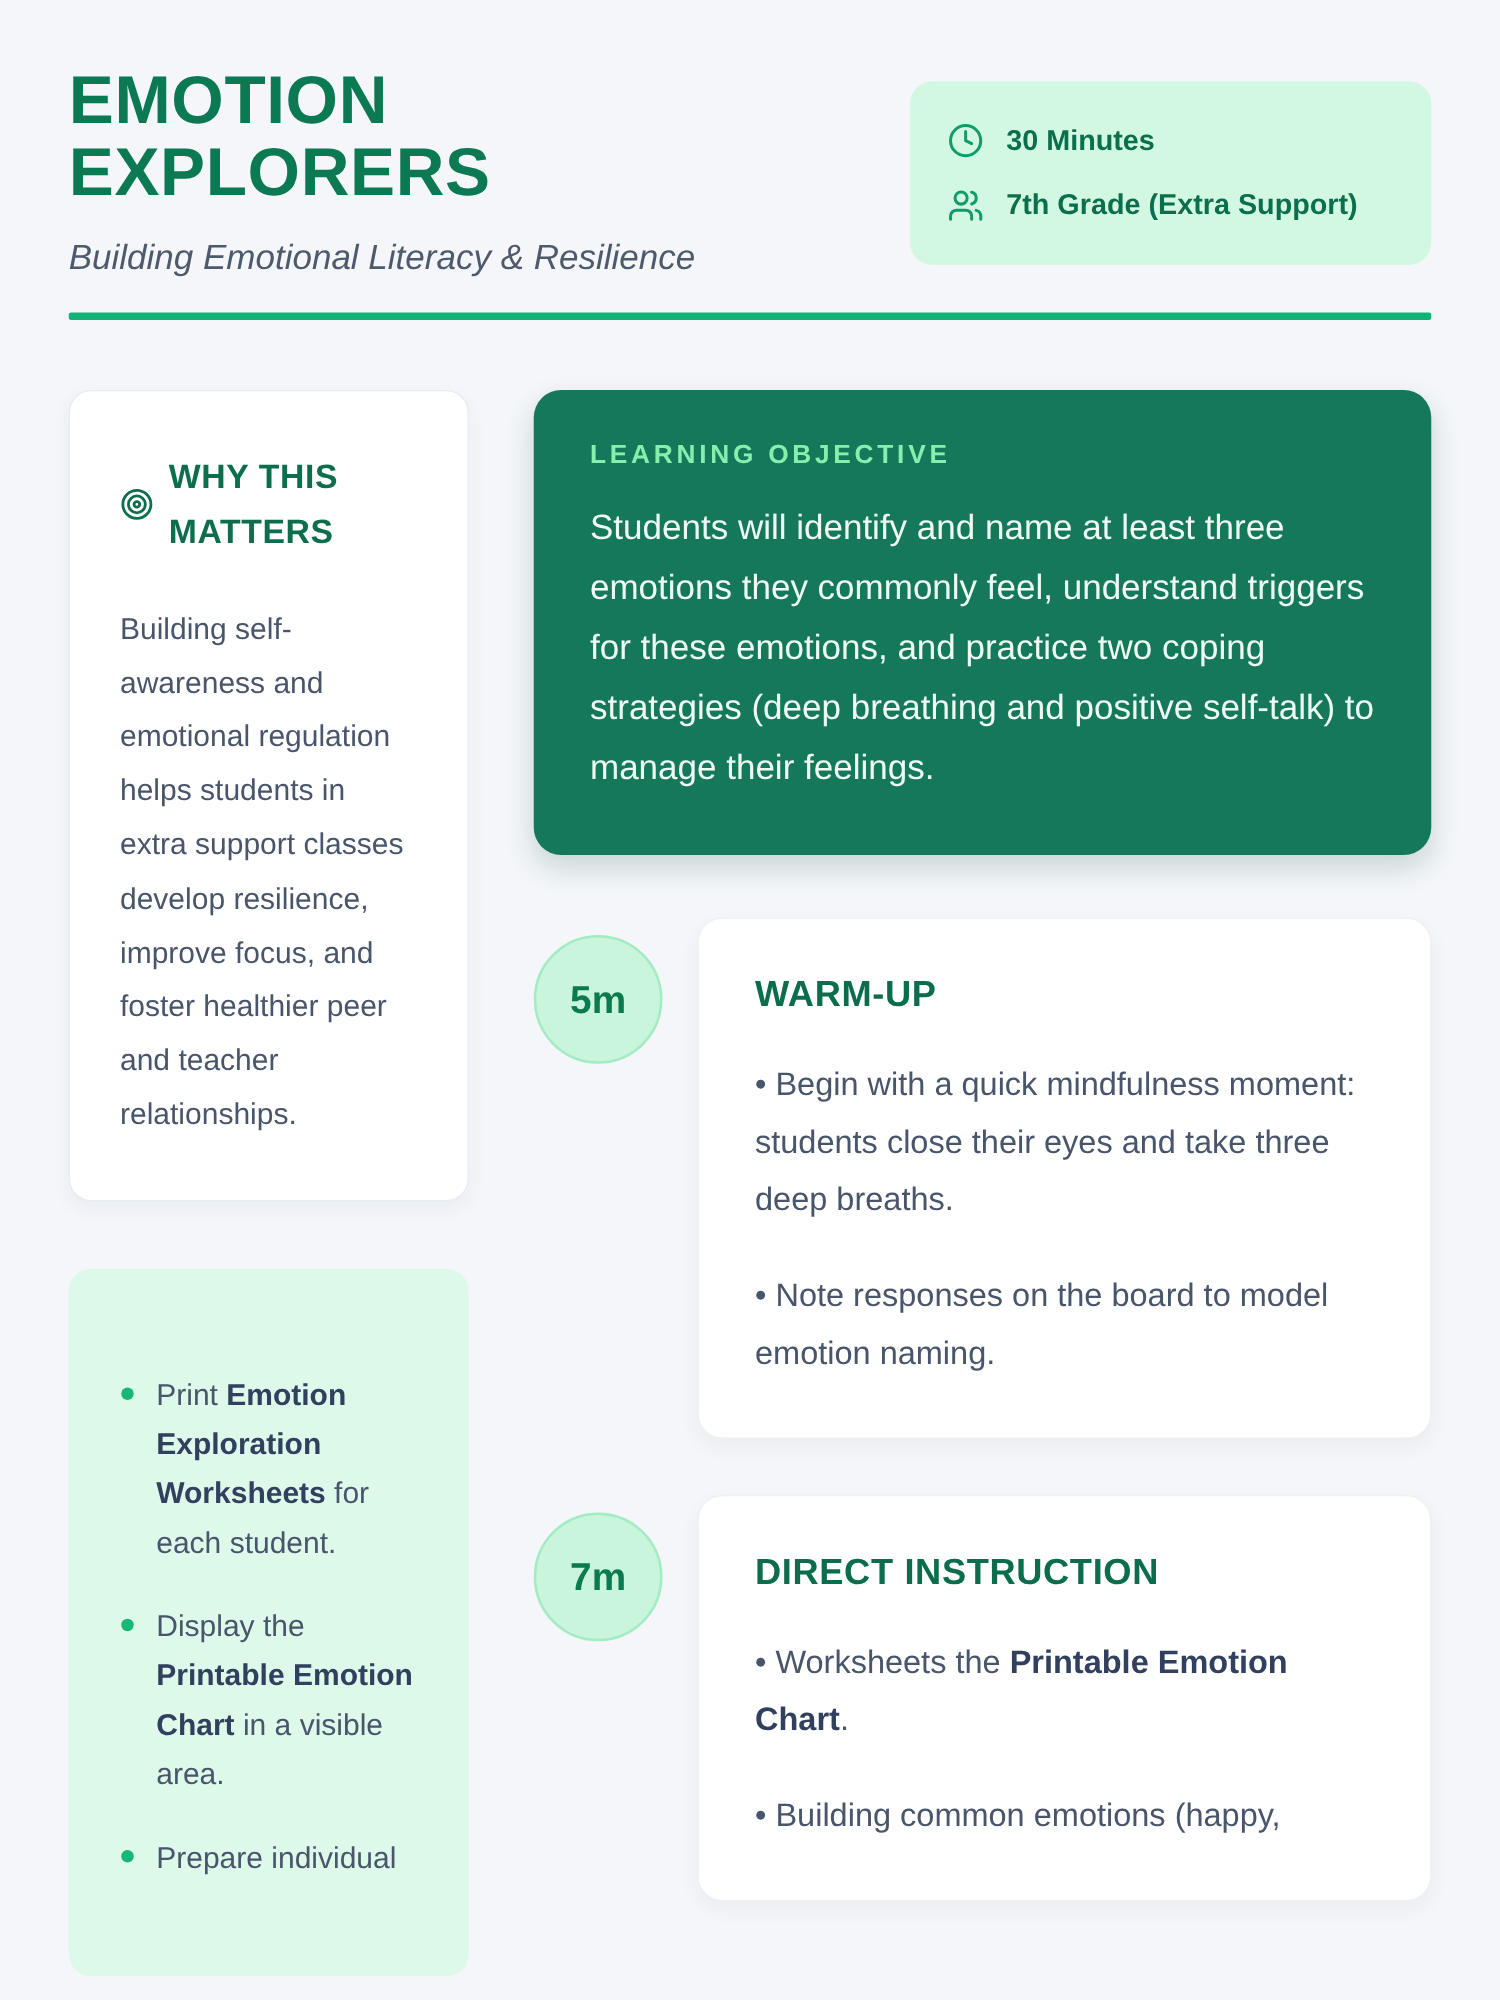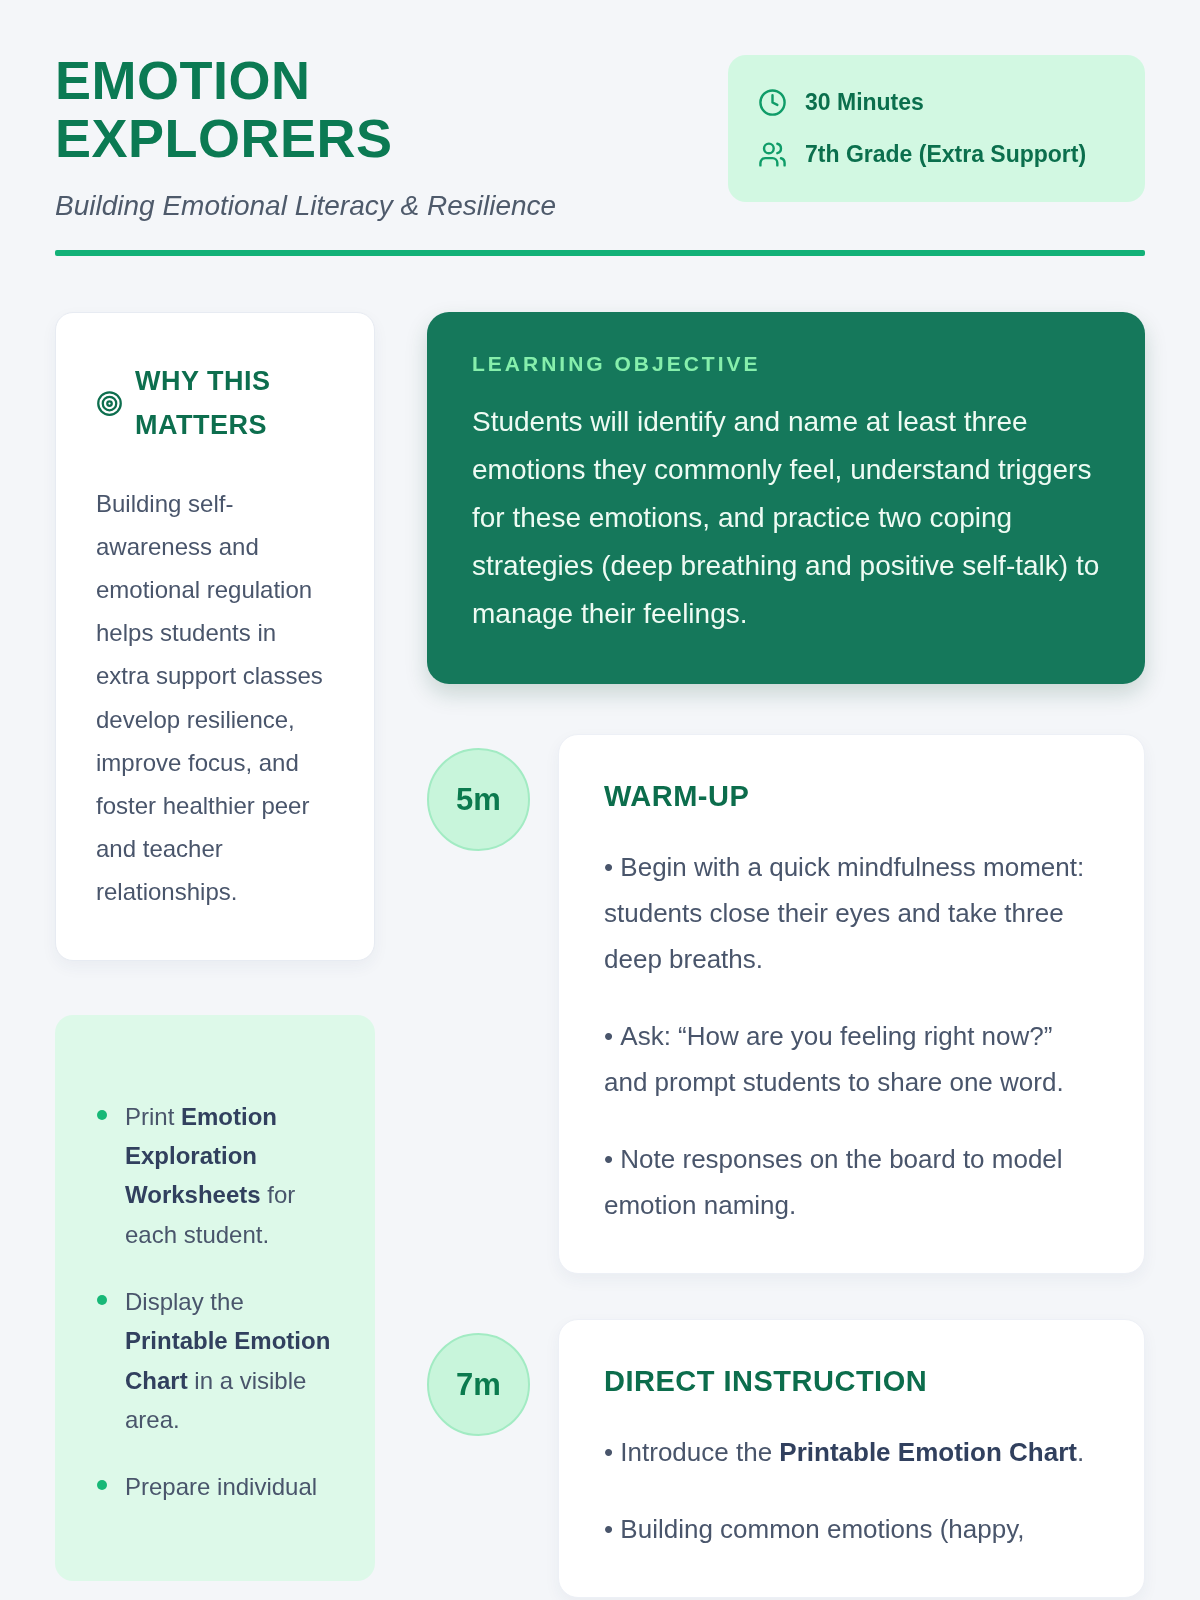--- a/index.html
+++ b/index.html
@@ -8,21 +8,21 @@
     position:relative;
     width:1200px; height:1600px;
     margin:0 auto;
     background:#f4f6f9;
     font-family:"Liberation Sans", sans-serif;
     padding:52px 55px 0 55px;
     overflow:hidden;
   }
 
   
-  .header { display:flex; justify-content:space-between; align-items:flex-start; }
+  .header { display:flex; justify-content:space-between; align-items:center; }
   .header-left { width:620px; }
   .page-title {
     width:470px;
     font-size:54px; font-weight:800; line-height:1.07;
     color:#0b7a53; letter-spacing:0.5px;
   }
   .page-subtitle {
     margin-top:22px;
     font-size:28px; font-style:italic; color:#4e5a6b;
   }
@@ -170,29 +170,28 @@
       <div class="objective-card">
         <div class="objective-label">LEARNING OBJECTIVE</div>
         <p class="objective-body">Students will identify and name at least three emotions they commonly feel, understand triggers for these emotions, and practice two coping strategies (deep breathing and positive self-talk) to manage their feelings.</p>
       </div>
 
       <div class="step-row">
         <div class="time-badge">5m</div>
         <div class="step-card">
           <h2 class="step-heading">WARM-UP</h2>
           <p class="step-bullet"><span>Begin with a quick mindfulness moment: students close their eyes and take three deep breaths.</span></p>
-          <p class="step-bullet"><span>Ask: “How are you feeling right now?” and prompt students to share one word.</span></p>
           <p class="step-bullet"><span>Note responses on the board to model emotion naming.</span></p>
         </div>
       </div>
 
       <div class="step-row second">
         <div class="time-badge">7m</div>
         <div class="step-card">
           <h2 class="step-heading">DIRECT INSTRUCTION</h2>
-          <p class="step-bullet"><span>Introduce the </span><span class="seg-bold">Printable Emotion Chart</span><span>.</span></p>
+          <p class="step-bullet"><span>Worksheets the </span><span class="seg-bold">Printable Emotion Chart</span><span>.</span></p>
           <p class="step-bullet"><span>Building common emotions (happy, </span></p>
         </div>
       </div>
 
     </div>
   </div>
 </div>
 
 </body></html>

